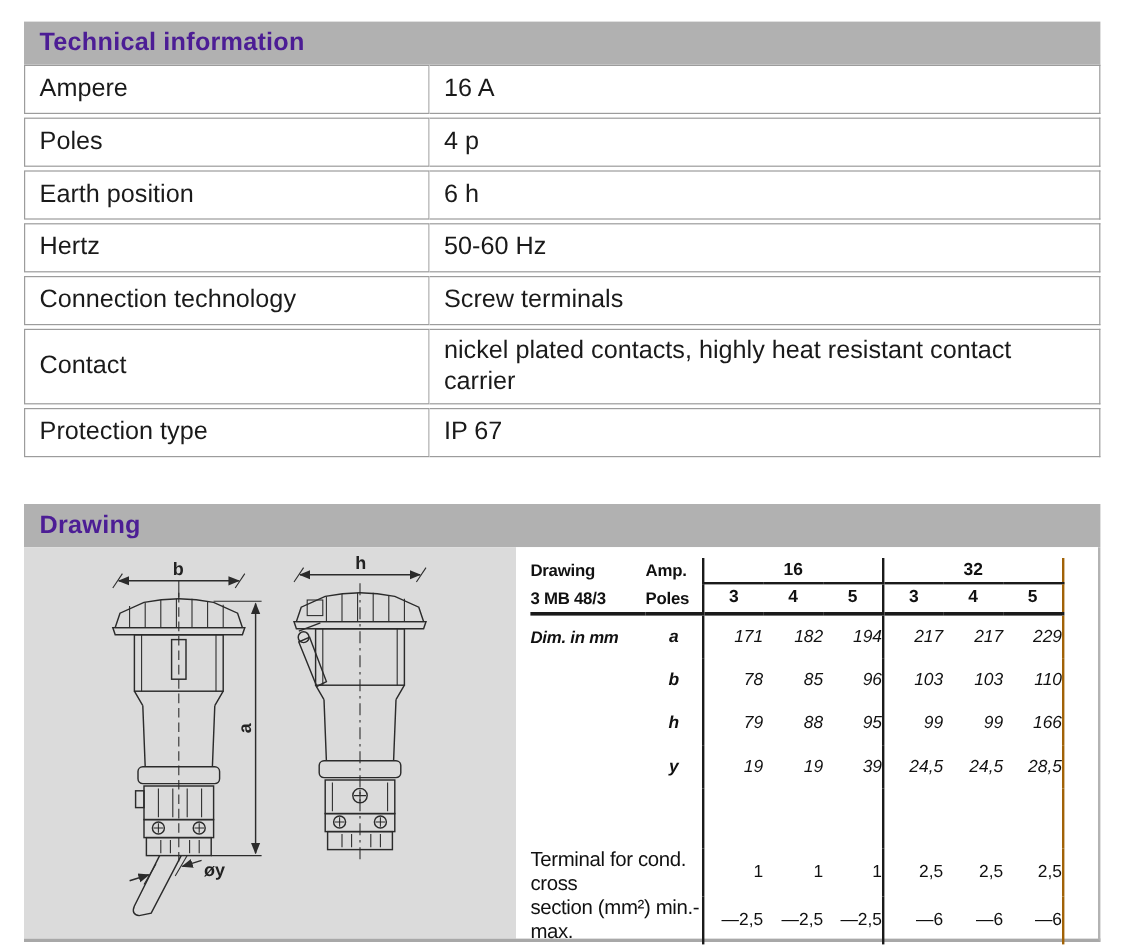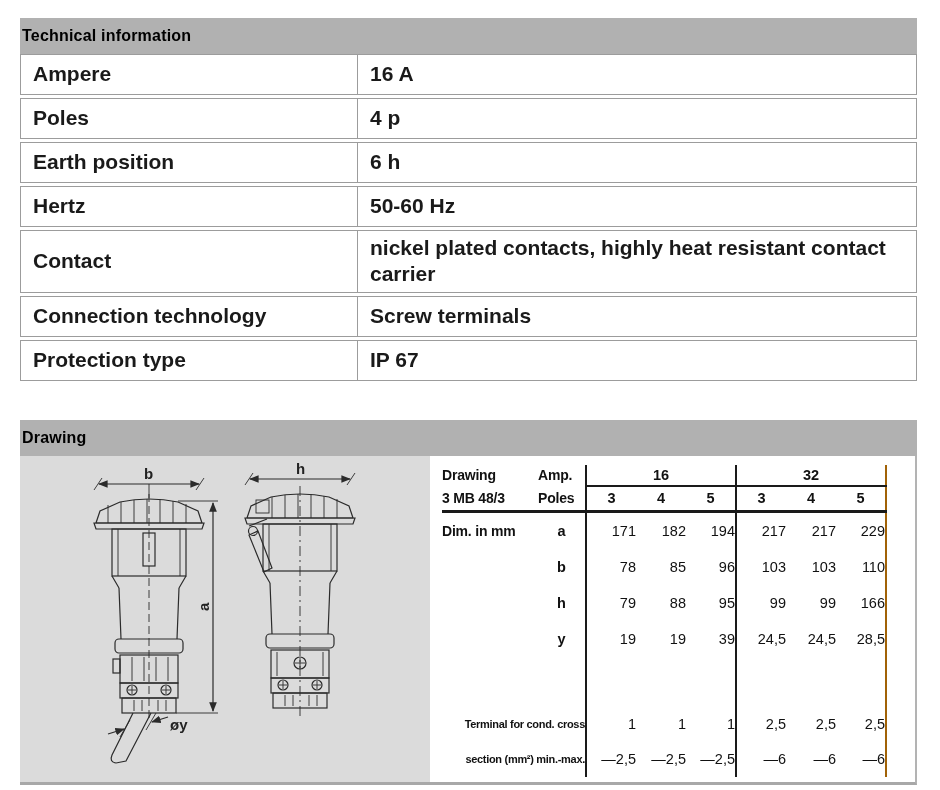--- a/index.html
+++ b/index.html
@@ -2,26 +2,26 @@
 <html><head>
 <meta charset="utf-8">
 <style>
   html,body{margin:0;padding:0;background:#ffffff;}
   body{width:940px;height:790px;overflow:hidden;
        font-family:"Liberation Sans",sans-serif;color:#1a1a1a;}
   .page{padding:18px 23px 0 20px;}
 
   
   .section-bar{background:#b1b1b1;height:36px;display:flex;align-items:center;}
-  .section-bar .bar-title{color:#000000;font-size:16px;font-weight:bold;
-       padding-left:2px;letter-spacing:.2px;}
+  .section-bar .bar-title{color:#4c1d95;font-size:21px;font-weight:bold;
+       padding-left:13px;letter-spacing:.2px;}
 
   
   table.tech{width:897px;border-collapse:separate;border-spacing:0 3px;
-       table-layout:fixed;margin-top:-3px;font-weight:bold;}
+       table-layout:fixed;margin-top:-3px;}
   table.tech td{border:1px solid #9c9c9c;background:#ffffff;
        font-size:21px;vertical-align:middle;
        padding:4px 12px 4px 12px;height:31px;line-height:1.25;}
   table.tech td.lblcell{border-right:1px solid #9c9c9c;}
   table.tech td.valcell{border-left:0;}
 
   .gap{height:36px;}
 
   
   .drawing-panel{width:897px;height:329px;display:flex;
@@ -37,24 +37,24 @@
   td.dlbl{font-weight:bold;font-size:14px;letter-spacing:-0.2px;}
   td.dletter{font-weight:bold;text-align:center;}
   td.grp{font-weight:bold;text-align:center;border-bottom:2px solid #1a1a1a;margin-top:36px;}
   tr.poles td.num{font-weight:bold;text-align:center;}
   tr.poles td{border-bottom:3px solid #1a1a1a;}
   td.num{text-align:right;padding-right:10px;font-weight:normal;}
   td.vl{border-left:2px solid #1a1a1a;}
   td.vr{border-right:2px solid #a16207;}
   tr.hrow td{height:20px;}
   tr.prow td{height:23px;}
-  tr.drow td{height:36px;}
+  tr.drow td{height:36px;font-style:italic;}
   tr.spacer td{height:50px;}
   tr.trow td{height:35px;}
-  td.smalllbl{font-weight:bold;font-size:11px;letter-spacing:-0.3px;text-align:right;}
+  td.smalllbl{font-weight:normal;font-size:17px;letter-spacing:-0.3px;}
 
   
   .ln{stroke:#2b2b2b;stroke-width:1.2;fill:none;}
   .lnf{stroke:#2b2b2b;stroke-width:1.2;fill:#dbdbdb;}
   .thin{stroke:#2b2b2b;stroke-width:0.9;fill:none;}
   .dimtxt{font-family:"Liberation Sans",sans-serif;font-size:15px;font-weight:bold;fill:#222;}
 </style>
 </head>
 <body>
 
@@ -80,26 +80,26 @@
     </tr>
     <tr>
       <td class="lblcell">Earth position</td>
       <td class="valcell">6 h</td>
     </tr>
     <tr>
       <td class="lblcell">Hertz</td>
       <td class="valcell">50-60 Hz</td>
     </tr>
     <tr>
+      <td class="lblcell">Connection technology</td>
+      <td class="valcell">Screw terminals</td>
+    </tr>
+    <tr>
       <td class="lblcell">Contact</td>
       <td class="valcell">nickel plated contacts, highly heat resistant contact carrier</td>
-    </tr>
-    <tr>
-      <td class="lblcell">Connection technology</td>
-      <td class="valcell">Screw terminals</td>
     </tr>
     <tr>
       <td class="lblcell">Protection type</td>
       <td class="valcell">IP 67</td>
     </tr>
   </tbody>
     </table>
 
   <div class="gap"></div>
 

